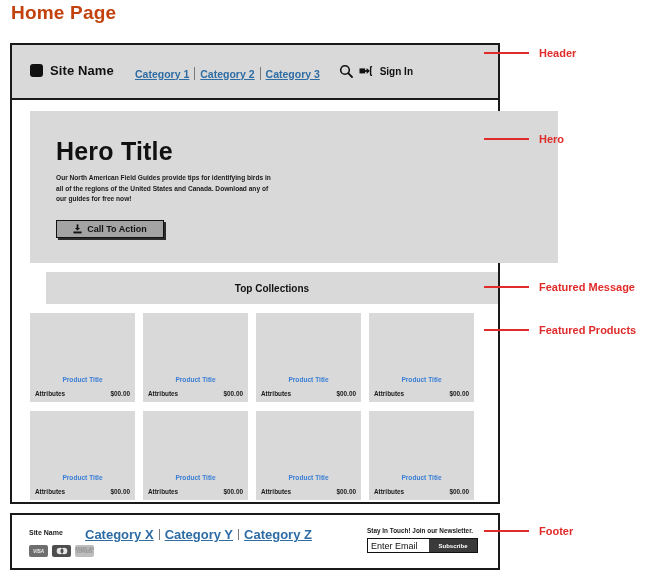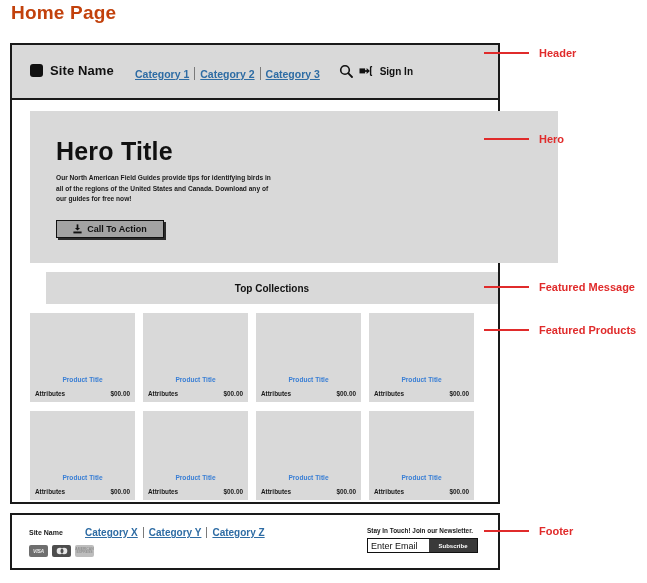--- a/index.html
+++ b/index.html
@@ -240,21 +240,21 @@
     font-size: 7px;
     font-weight: bold;
     color: #1a1a1a;
   }
   #footer-nav {
     position: absolute;
     left: 68px;
     top: 12px;
     display: flex;
     align-items: center;
-    font-size: 10px;
+    font-size: 13px;
   }
   #footer-nav .fnav-link {
     color: #2e6ca4;
     text-decoration: underline;
     font-weight: bold;
     padding: 0 5px;
     white-space: nowrap;
     cursor: pointer;
   }
   #footer-nav .fnav-sep {

